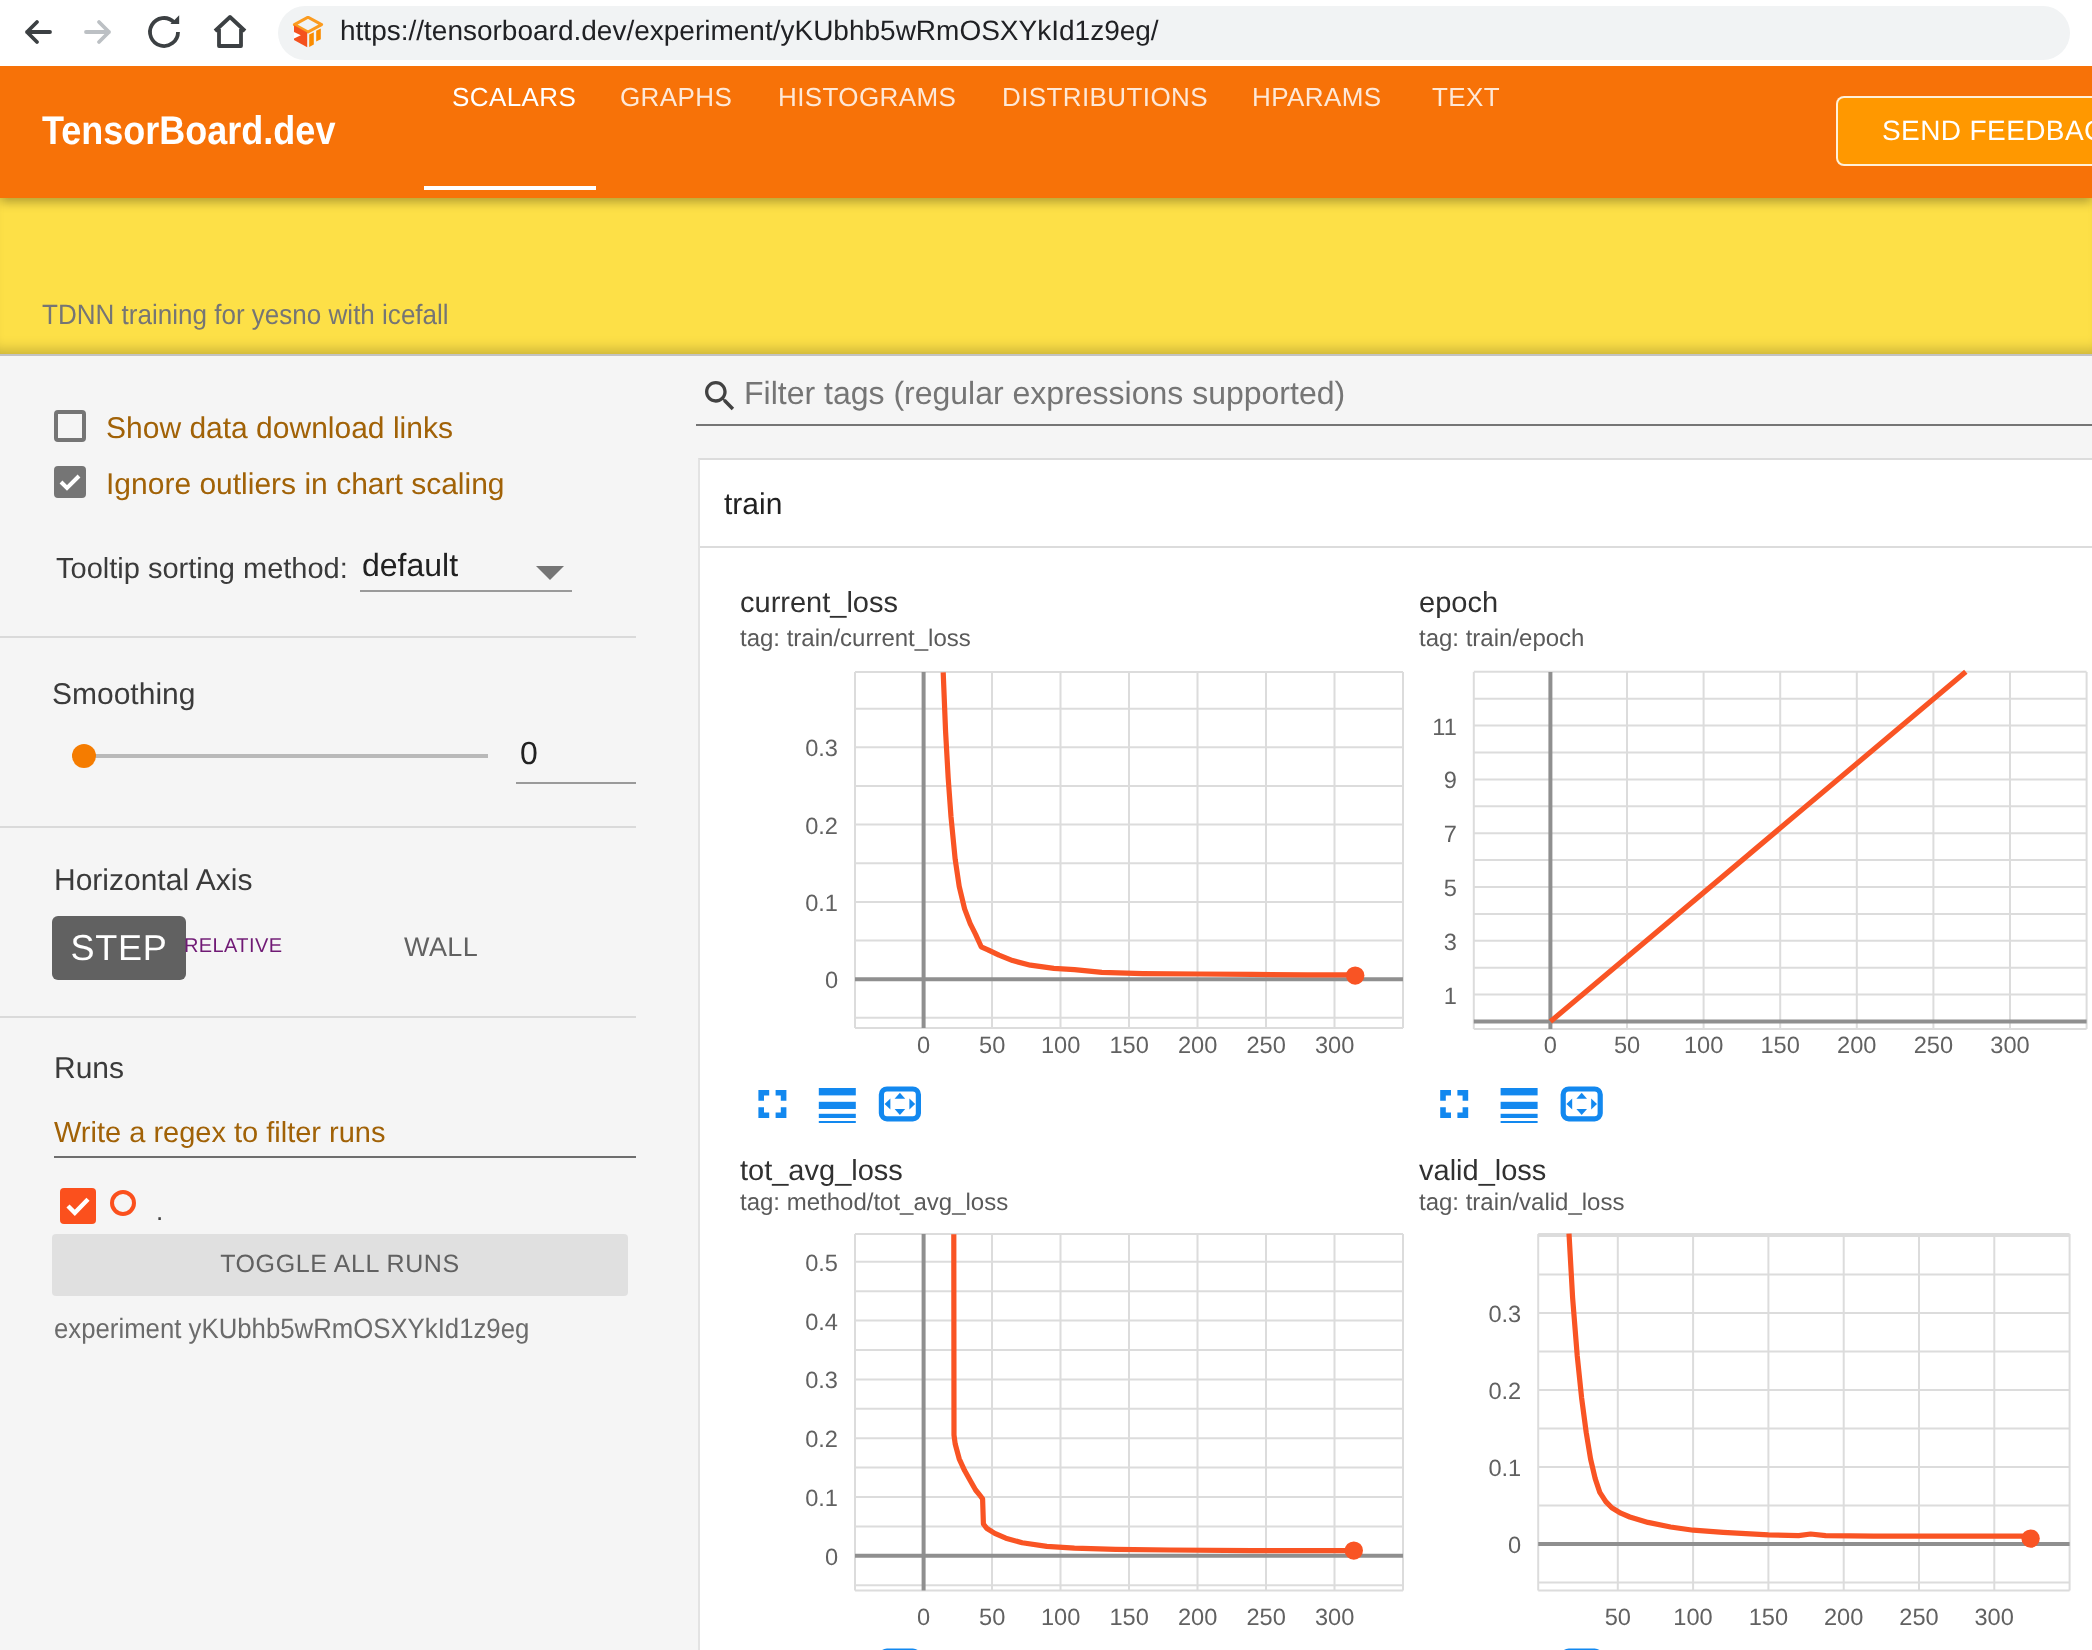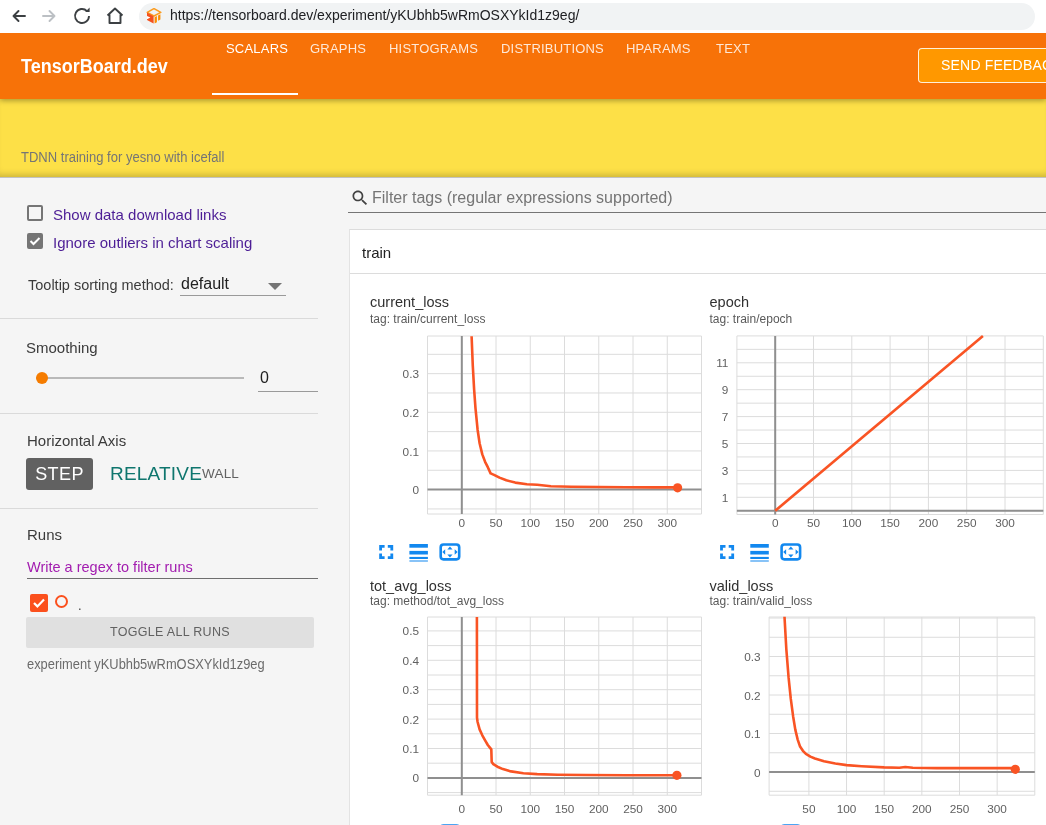--- a/index.html
+++ b/index.html
@@ -29,21 +29,21 @@
           border-bottom:1px solid #c2c2c2; box-shadow:inset 0 -7px 7px -5px rgba(0,0,0,0.22); }
   #band .t { position:absolute; left:21px; top:50px; font-size:14px; color:#757575; transform:scaleX(0.93); transform-origin:left; }
 
   
   #content { position:absolute; left:0; top:178px; width:1046px; height:647px; background:#f5f5f5; }
 
   
   #side { position:absolute; left:0; top:0; width:348px; height:647px; background:#f5f5f5; }
   .cb { position:absolute; width:16px; height:16px; border:2px solid #757575; border-radius:2px; background:transparent; }
   .cb.checked { background:#757575; }
-  .cbl { position:absolute; font-size:15px; color:#4c1d95; }
+  .cbl { position:absolute; font-size:15px; color:#a16207; }
   .divider { position:absolute; left:0; width:318px; height:1px; background:#dadada; }
   .sdark { color:#3b3b3b; }
 
   .runorange { position:absolute; width:18px; height:18px; background:#fb501d; border-radius:2px; }
 
   
   #main { position:absolute; left:348px; top:0; width:698px; height:647px; }
   #card { position:absolute; left:0.5px; top:51px; width:698px; height:596px; background:#fff;
           border-top:1px solid #dcdcdc; border-left:1px solid #e3e3e3; }
   #cardhead { position:absolute; left:0; top:0; width:698px; height:44px; border-bottom:1px solid #dcdcdc; }
@@ -119,27 +119,27 @@
     <div class="cbl sdark" style="left:26px;top:161px">Smoothing</div>
     <div class="abs" style="left:36px;top:199px;width:208px;height:2px;background:#b9b9b9"></div>
     <div class="abs" style="left:36px;top:194px;width:12px;height:12px;border-radius:50%;background:#f57c00"></div>
     <div class="cbl" style="left:260px;top:191px;font-size:16px;color:#212121">0</div>
     <div class="abs" style="left:258px;top:213px;width:60px;height:1px;background:#9a9a9a"></div>
 
     <div class="divider" style="top:235px"></div>
 
     <div class="cbl sdark" style="left:27px;top:254px">Horizontal Axis</div>
     <div class="abs" style="left:26px;top:280px;width:67px;height:32px;background:#616161;border-radius:3px;color:#fff;font-size:18px;text-align:center;line-height:32px;letter-spacing:0.4px">STEP</div>
-    <div class="abs" style="left:110px;top:280px;height:32px;color:#0f766e;font-size:19px;line-height:32px;letter-spacing:0.2px">RELATIVE</div>
+    <div class="abs" style="left:92px;top:280px;height:32px;color:#701a75;font-size:10px;line-height:32px;letter-spacing:0.2px">RELATIVE</div>
     <div class="abs" style="left:202px;top:280px;height:32px;color:#616161;font-size:13.5px;line-height:32px;letter-spacing:0.2px">WALL</div>
 
     <div class="divider" style="top:330px"></div>
 
     <div class="cbl sdark" style="left:27px;top:348px">Runs</div>
-    <div class="cbl" style="left:27px;top:381px;color:#a21caf;font-size:14.5px">Write a regex to filter runs</div>
+    <div class="cbl" style="left:27px;top:381px;color:#a16207;font-size:14.5px">Write a regex to filter runs</div>
     <div class="abs" style="left:27px;top:400px;width:291px;height:1px;background:#6e6e6e"></div>
 
     <div class="runorange" style="left:30px;top:416px">
       <svg width="18" height="18" viewBox="0 0 18 18">
           <path d="M4 9 l3.4 3.4 L14 5.6" stroke="#fff" stroke-width="2.2" fill="none"></path>
         </svg>
     </div>
     <div class="abs" style="left:55px;top:417px;width:13px;height:13px;border:2.5px solid #fb501d;border-radius:50%"></div>
     <div class="abs" style="left:78px;top:420px;font-size:13px;color:#424242">.</div>
 

